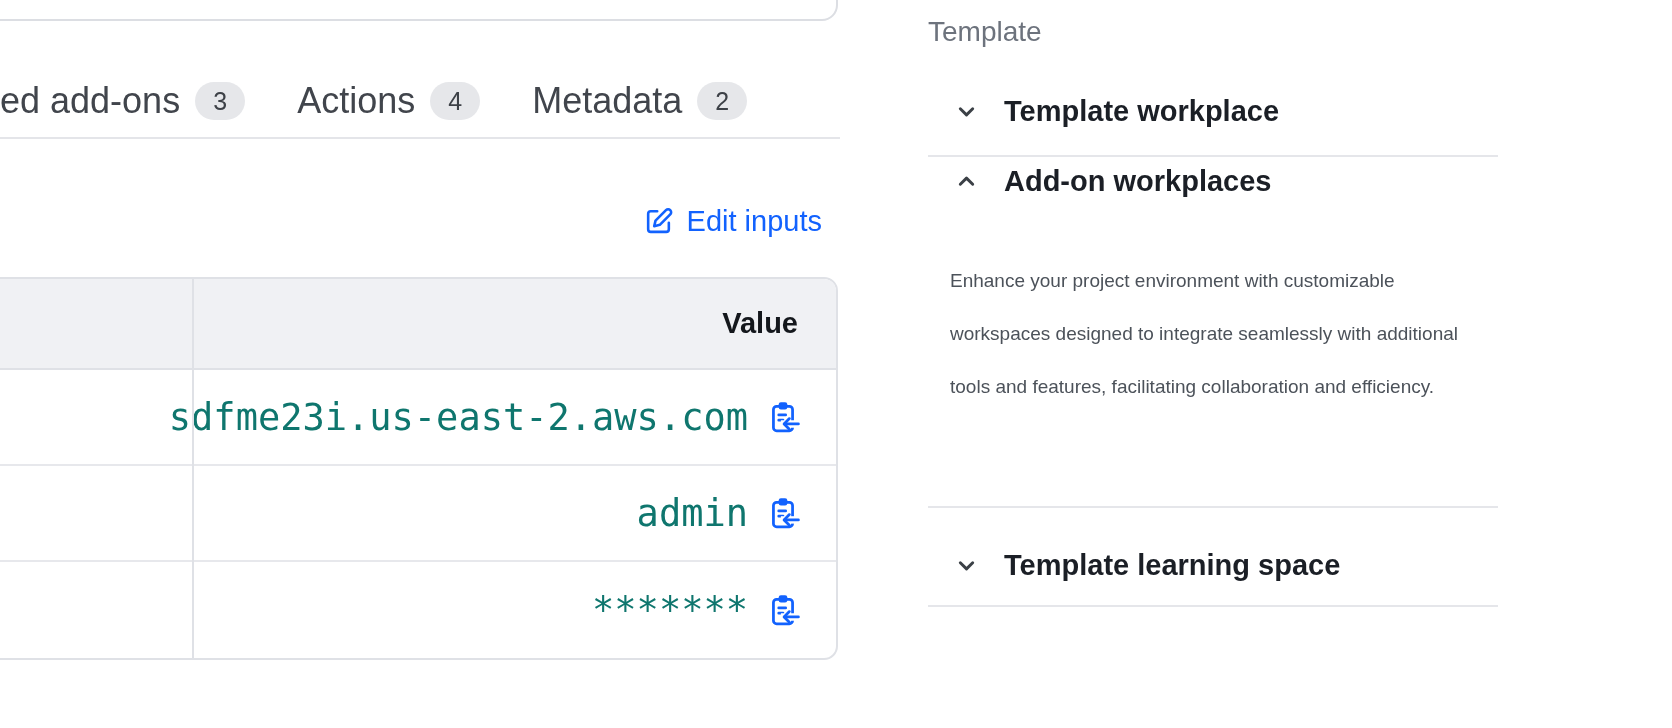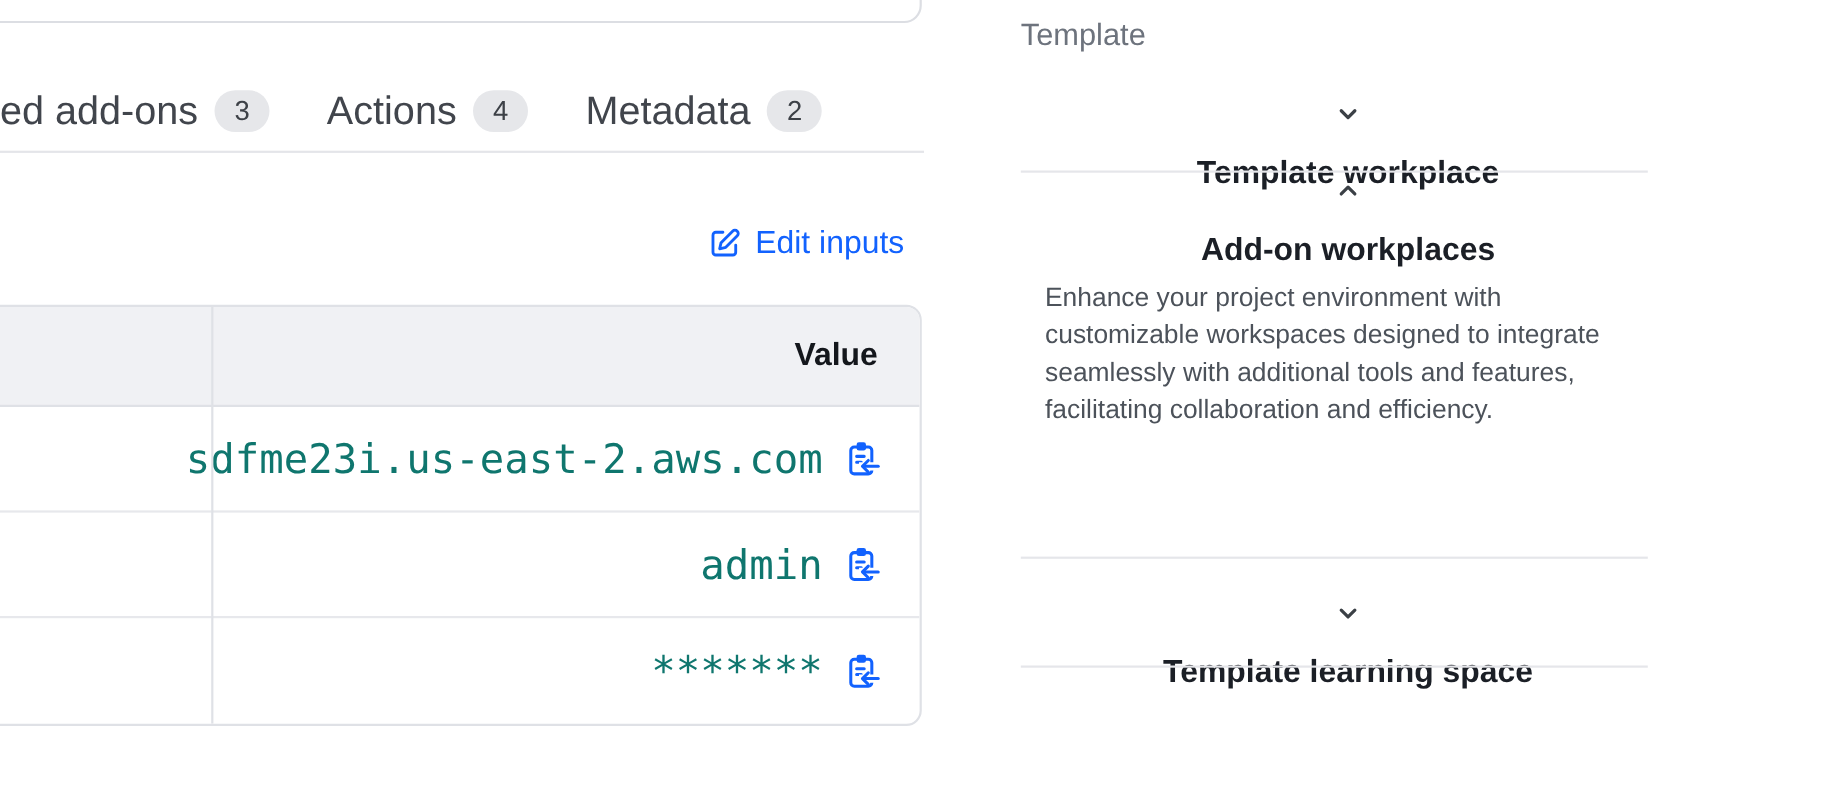--- a/index.html
+++ b/index.html
@@ -80,30 +80,30 @@
   }
 
   
   .resources-title {
     position:absolute; left:928px; top:16px;
     font-size:28px; color:#6d737d;
   }
   .acc-row {
     position:absolute; left:928px; width:570px; height:42px;
     display:flex; align-items:center; gap:24px;
-    padding-left:25px; cursor:pointer;flex-direction:column;
+    padding-left:25px; cursor:pointer;
   }
   .acc-row-1 { top:90px; }
   .acc-row-2 { top:160px; }
   .acc-row-3 { top:544px; }
   .acc-title { font-size:29px; font-weight:700; color:#1b1f26; white-space:nowrap; }
   .chev { width:27px; height:27px; color:#3b4046; flex:0 0 auto; }
   .acc-desc {
     position:absolute; left:950px; top:254px; width:514px;
-    font-size:24px; line-height:34px; color:#4c525a;
+    font-size:19px; line-height:53px; color:#4c525a;
   }
   .r-divider {
     position:absolute; left:928px; width:570px; height:2px;
     background:#e5e6ea;
   }
   .r-divider-1 { top:155px; }
   .r-divider-2 { top:506px; }
   .r-divider-3 { top:605px; }
 
   svg { display:block; }

